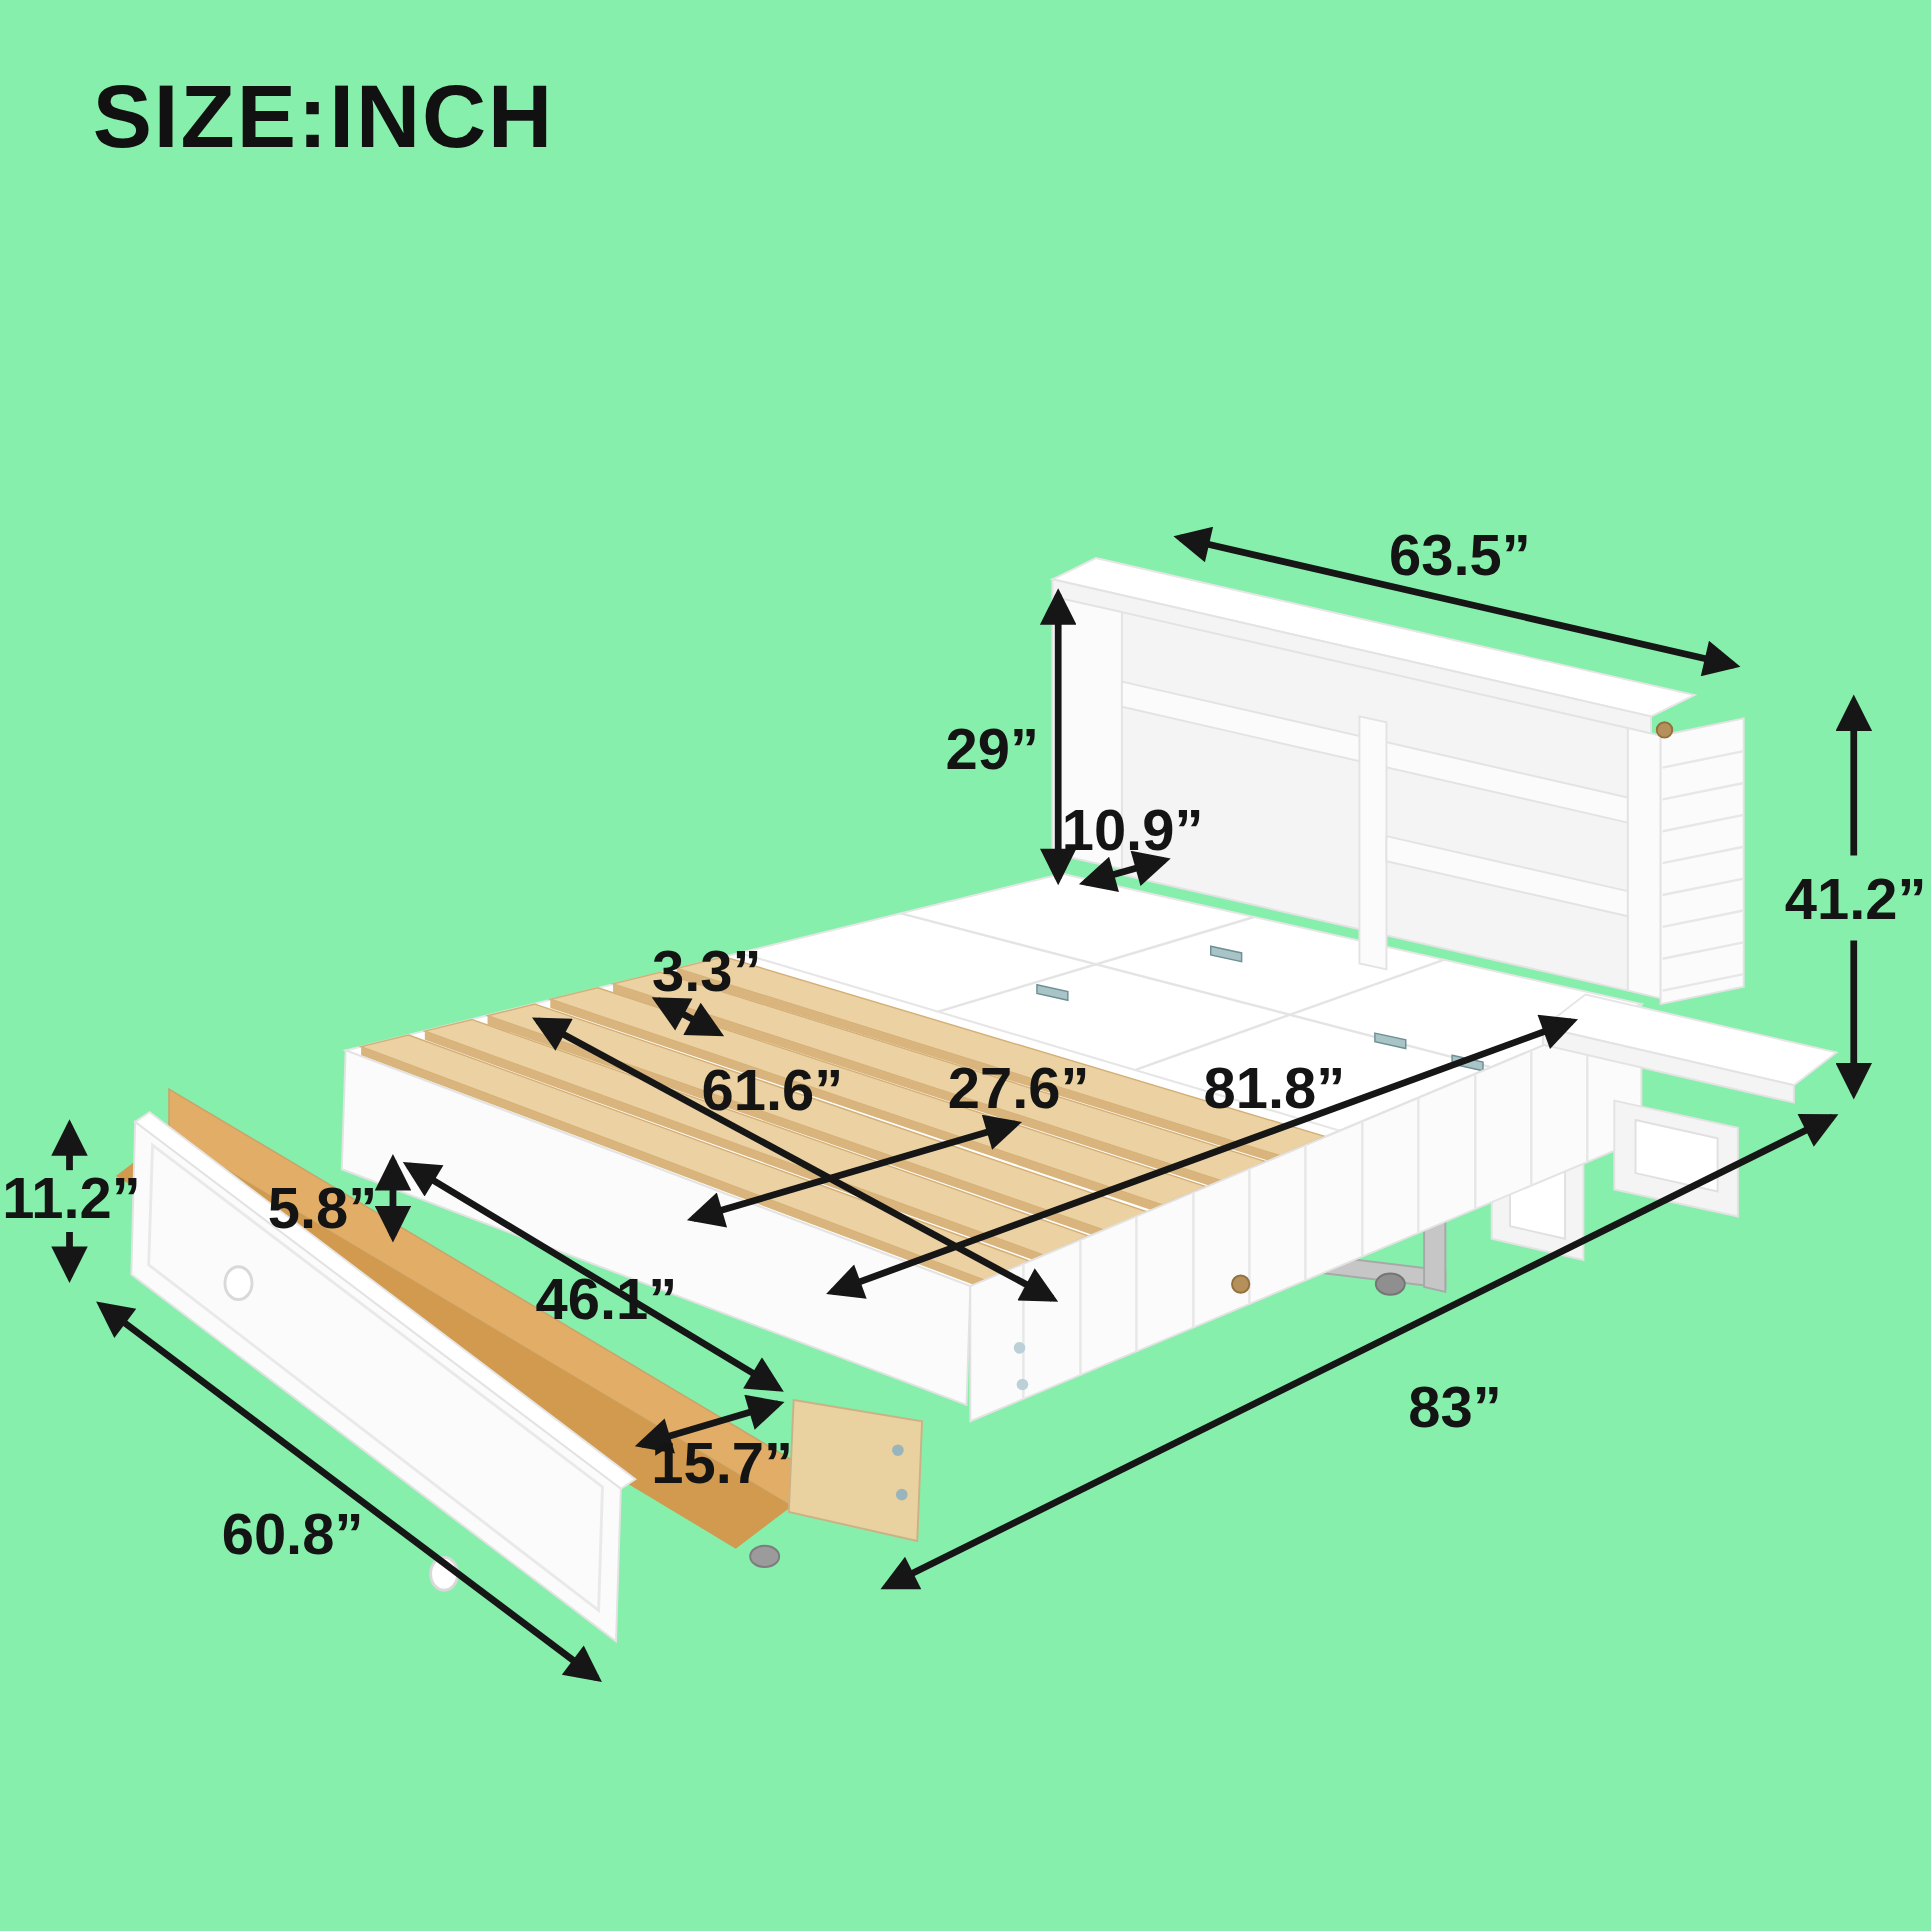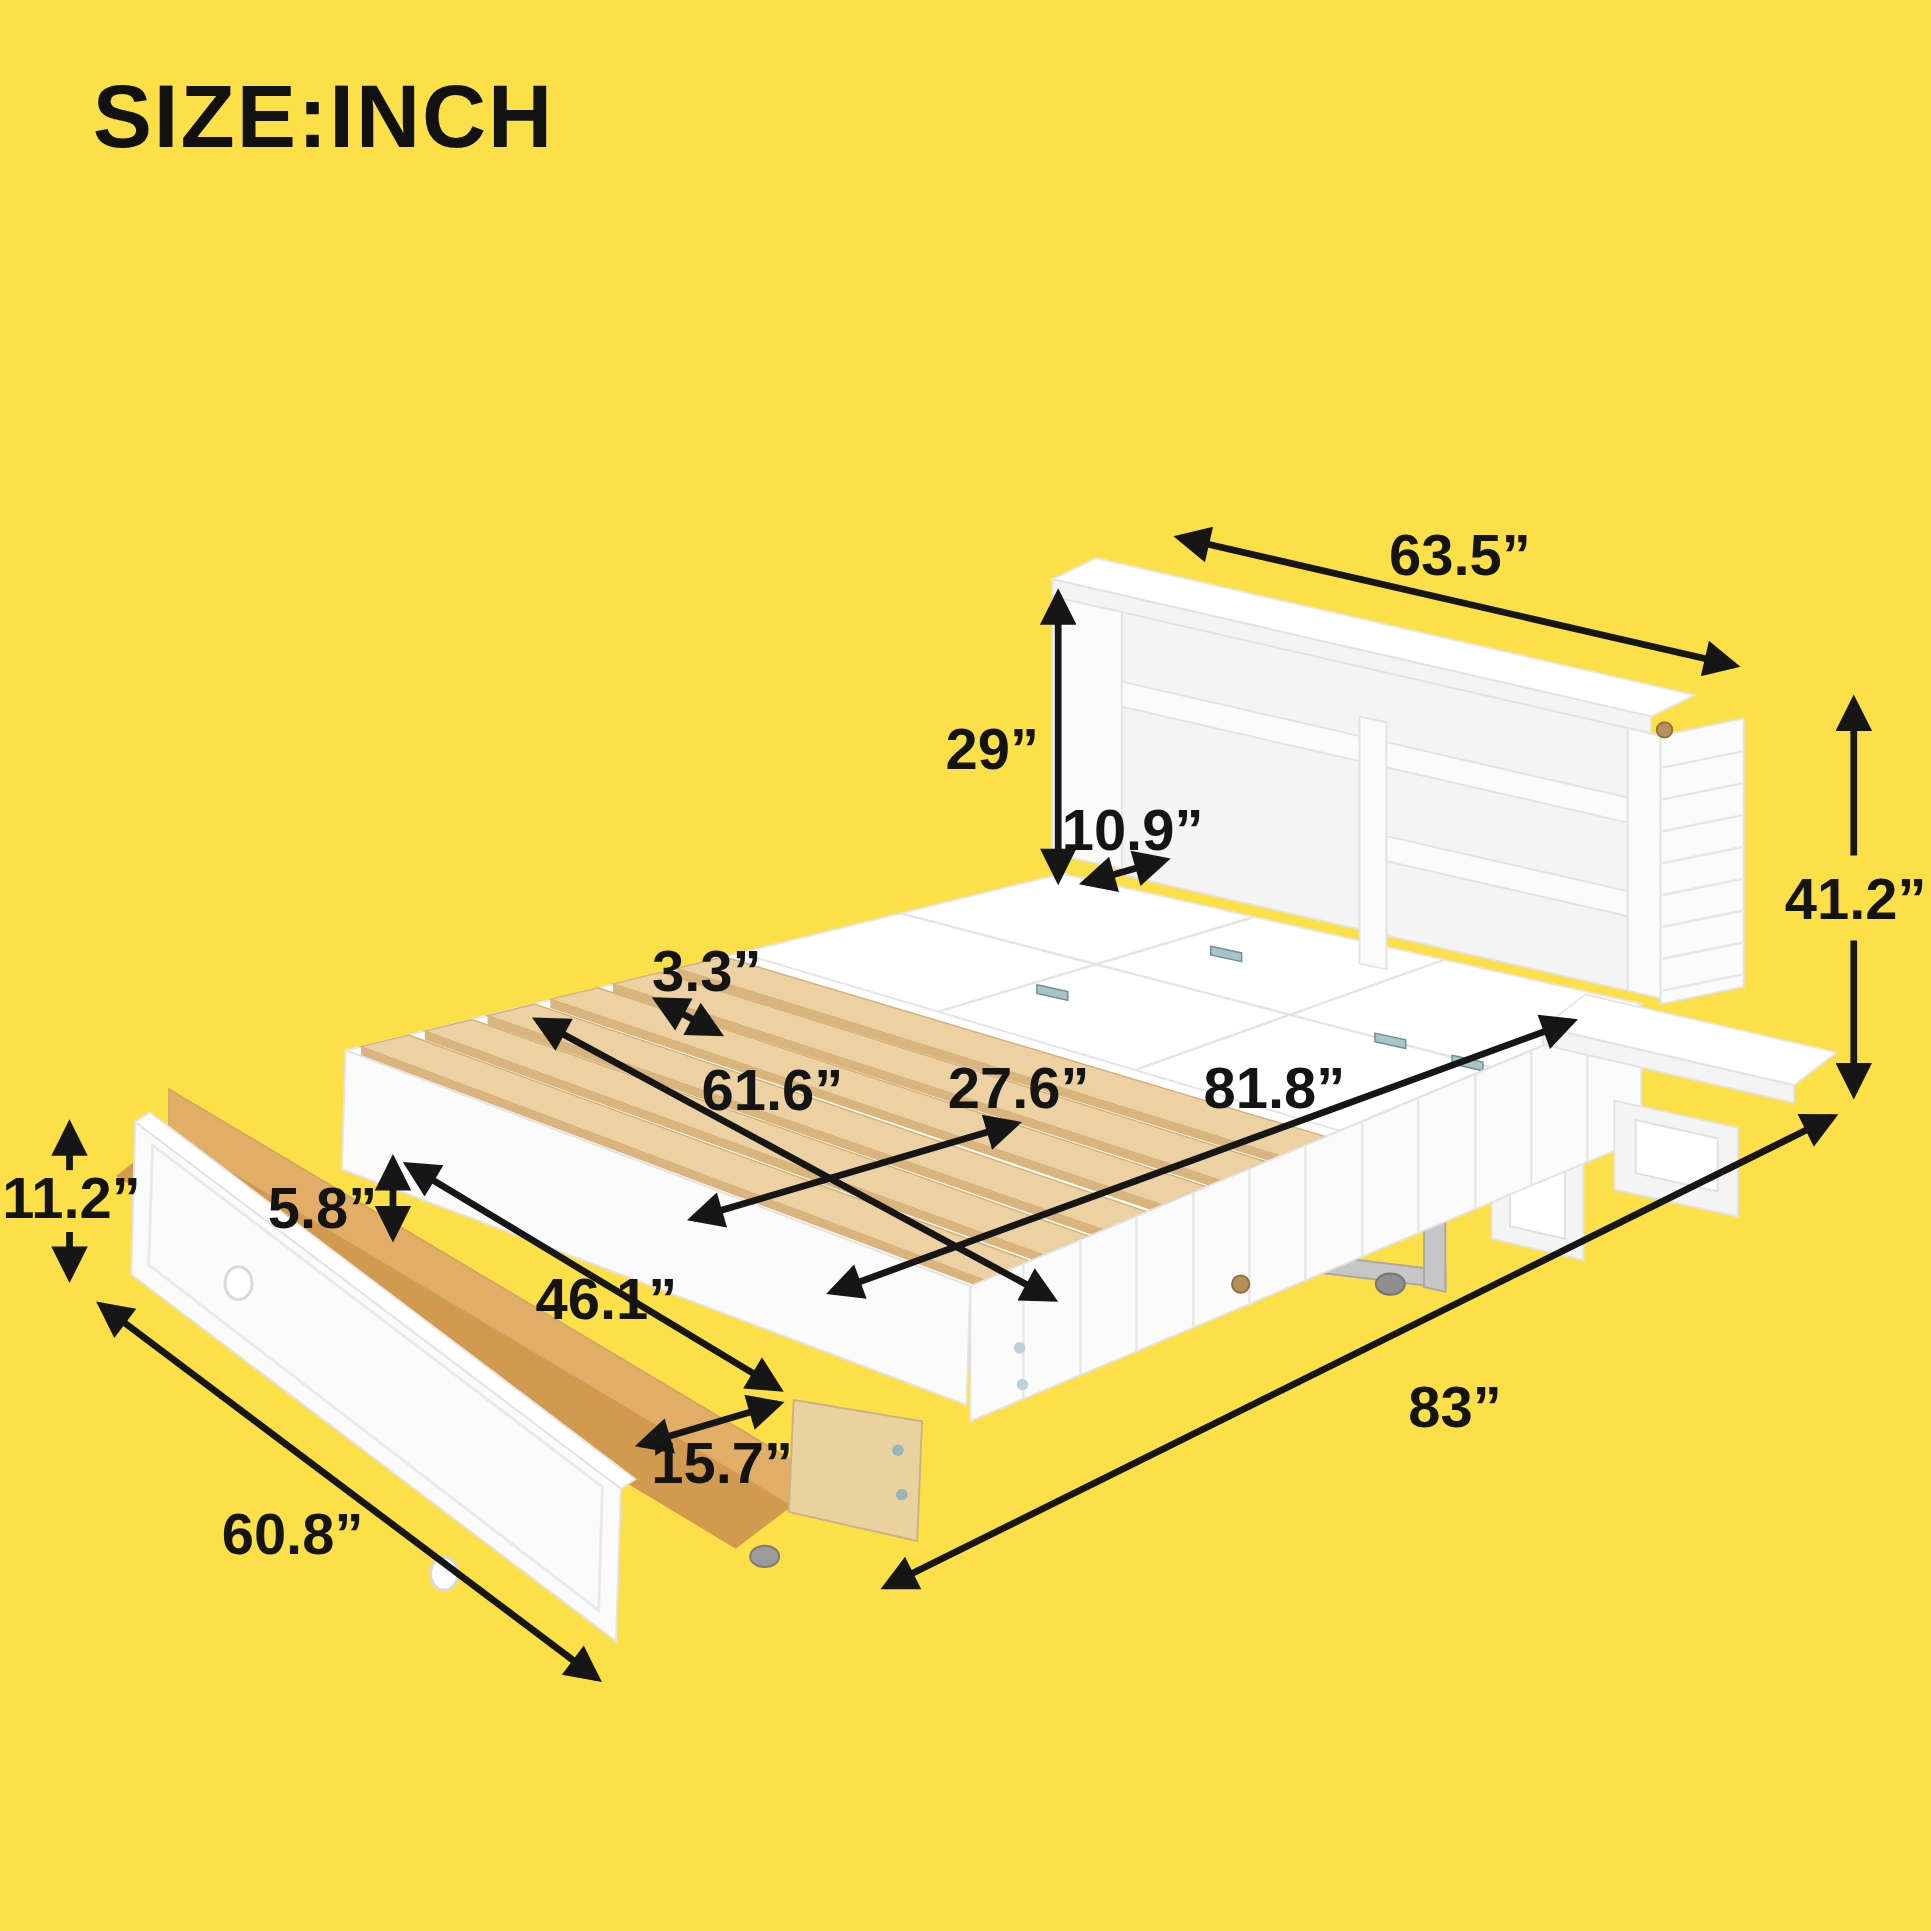--- a/index.html
+++ b/index.html
@@ -1,16 +1,16 @@
 <!DOCTYPE html>
 <html><head>
 <meta charset="utf-8">
 <style>
   html,body{margin:0;padding:0;background:#ffffff;}
-  .canvas{position:relative;width:1931px;height:1931px;background:#fde047;overflow:hidden;
+  .canvas{position:relative;width:1931px;height:1931px;background:#86efac;overflow:hidden;
           font-family:"Liberation Sans", sans-serif;}
   svg{position:absolute;left:0;top:0;}
   .dim-label{fill:#141414;font-weight:700;font-size:60px;font-family:"Liberation Sans",sans-serif;}
   .title-label{fill:#111111;font-weight:700;font-size:92px;letter-spacing:2px;
                font-family:"Liberation Sans",sans-serif;}
   .dim-line{stroke:#161616;stroke-width:7;fill:none;}
   .panel{fill:#fbfbfb;stroke:#e3e3e3;stroke-width:2;}
   .panel-bright{fill:#ffffff;stroke:#e6e6e6;stroke-width:2;}
   .panel-shade{fill:#f4f4f4;stroke:#e3e3e3;stroke-width:2;}
   .seam{stroke:#e4e4e4;stroke-width:2.5;fill:none;}

